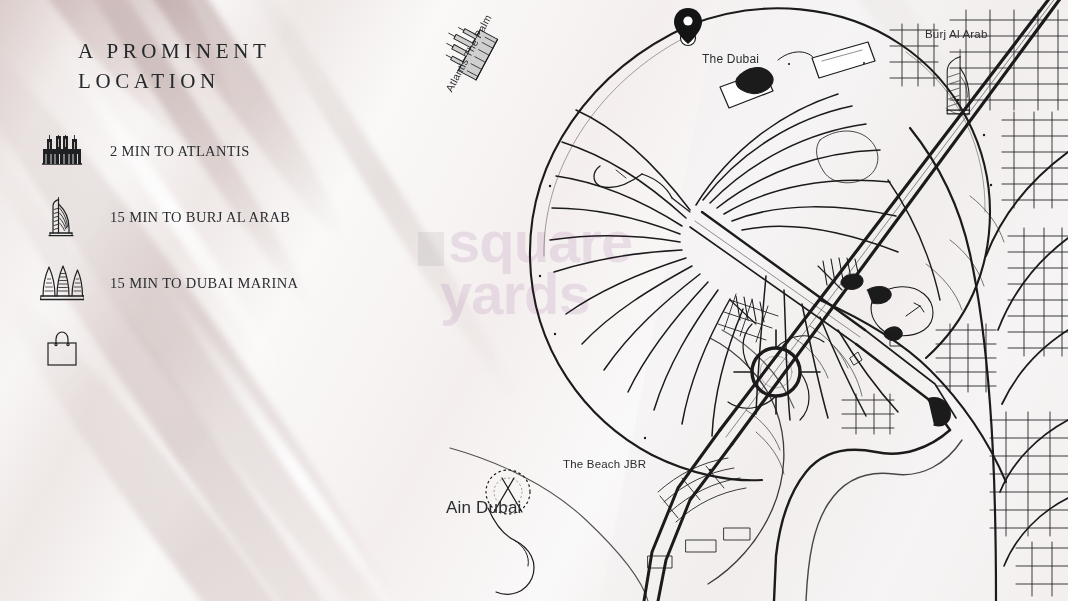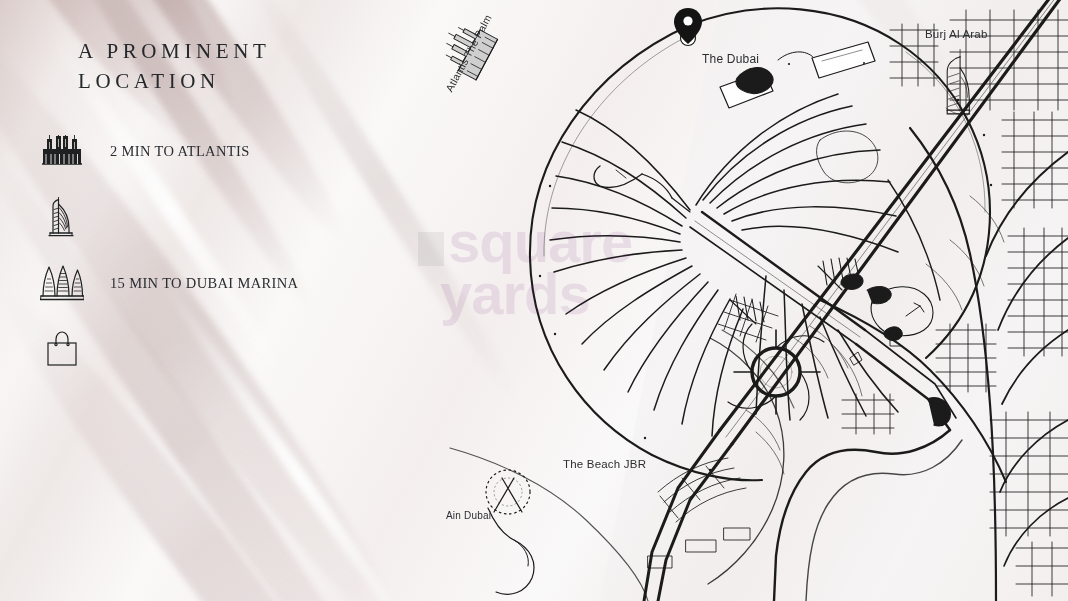--- a/index.html
+++ b/index.html
@@ -184,21 +184,21 @@
     z-index: 6;
   }
   #label-the-site { left: 702px; top: 52px; font-size: 12px; }
   #label-burj      { left: 925px; top: 28px; font-size: 11.5px; text-align: center; }
   #label-atlantis  {
     left: 443px; top: 88px;
     transform: rotate(-62deg);
     transform-origin: left top;
     font-size: 10.5px;
   }
-  #label-ain-dubai { left: 446px; top: 510px; font-size: 10px; text-align: right; }
+  #label-ain-dubai { left: 446px; top: 498px; font-size: 17px; text-align: right; }
   #label-beach-jbr { left: 563px; top: 458px; font-size: 11.5px; }
 </style>
 </head>
 <body>
 
 <div id="page">
 
   <div class="marble-base">
     <div class="vein v1"></div>
     <div class="vein v2"></div>
@@ -529,20 +529,21 @@
               <path d="M9 12.5 L13 11.3 M9 16.5 L13 15.3 M9 20.5 L13 19.3
                        M9 24.5 L13 23.3 M9 28.5 L13 27.3 M9 32.5 L13 31.3"></path>
               <path d="M14.5 11 C19 16 22 23 22.6 30"></path>
               <path d="M14.5 16 C18.6 20 21 26 21.6 31"></path>
               <path d="M14.5 21 C17.6 24.5 19.8 28 20.6 32"></path>
               <path d="M14.5 26 C16.8 28.5 18.4 31 19.4 33.5"></path>
             </g>
             <path d="M13.5 2.6 L13.5 0" stroke-width="0.9"></path>
           </svg>
         </span>
+        <span class="poi-label">15 MIN TO BURJ AL ARAB</span>
       </div>
 
       <div class="poi-item">
         <span class="poi-icon">
           <svg width="44" height="38" viewBox="0 0 44 38" fill="none" stroke="#1e2022" stroke-width="1.2" stroke-linecap="round" stroke-linejoin="round">
             <path d="M3 32 C3 22 5 12 9 3 C13 12 15 22 15 32"></path>
             <path d="M17 32 C17 20 19.5 10 23 2 C26.5 10 29 20 29 32"></path>
             <path d="M32 32 C32 23 34 14 37.5 6 C41 14 42.5 23 42.5 32"></path>
             <path d="M1 32 L44 32" stroke-width="1.5"></path>
             <path d="M0.5 35.5 L44 35.5" stroke-width="1.3"></path>

